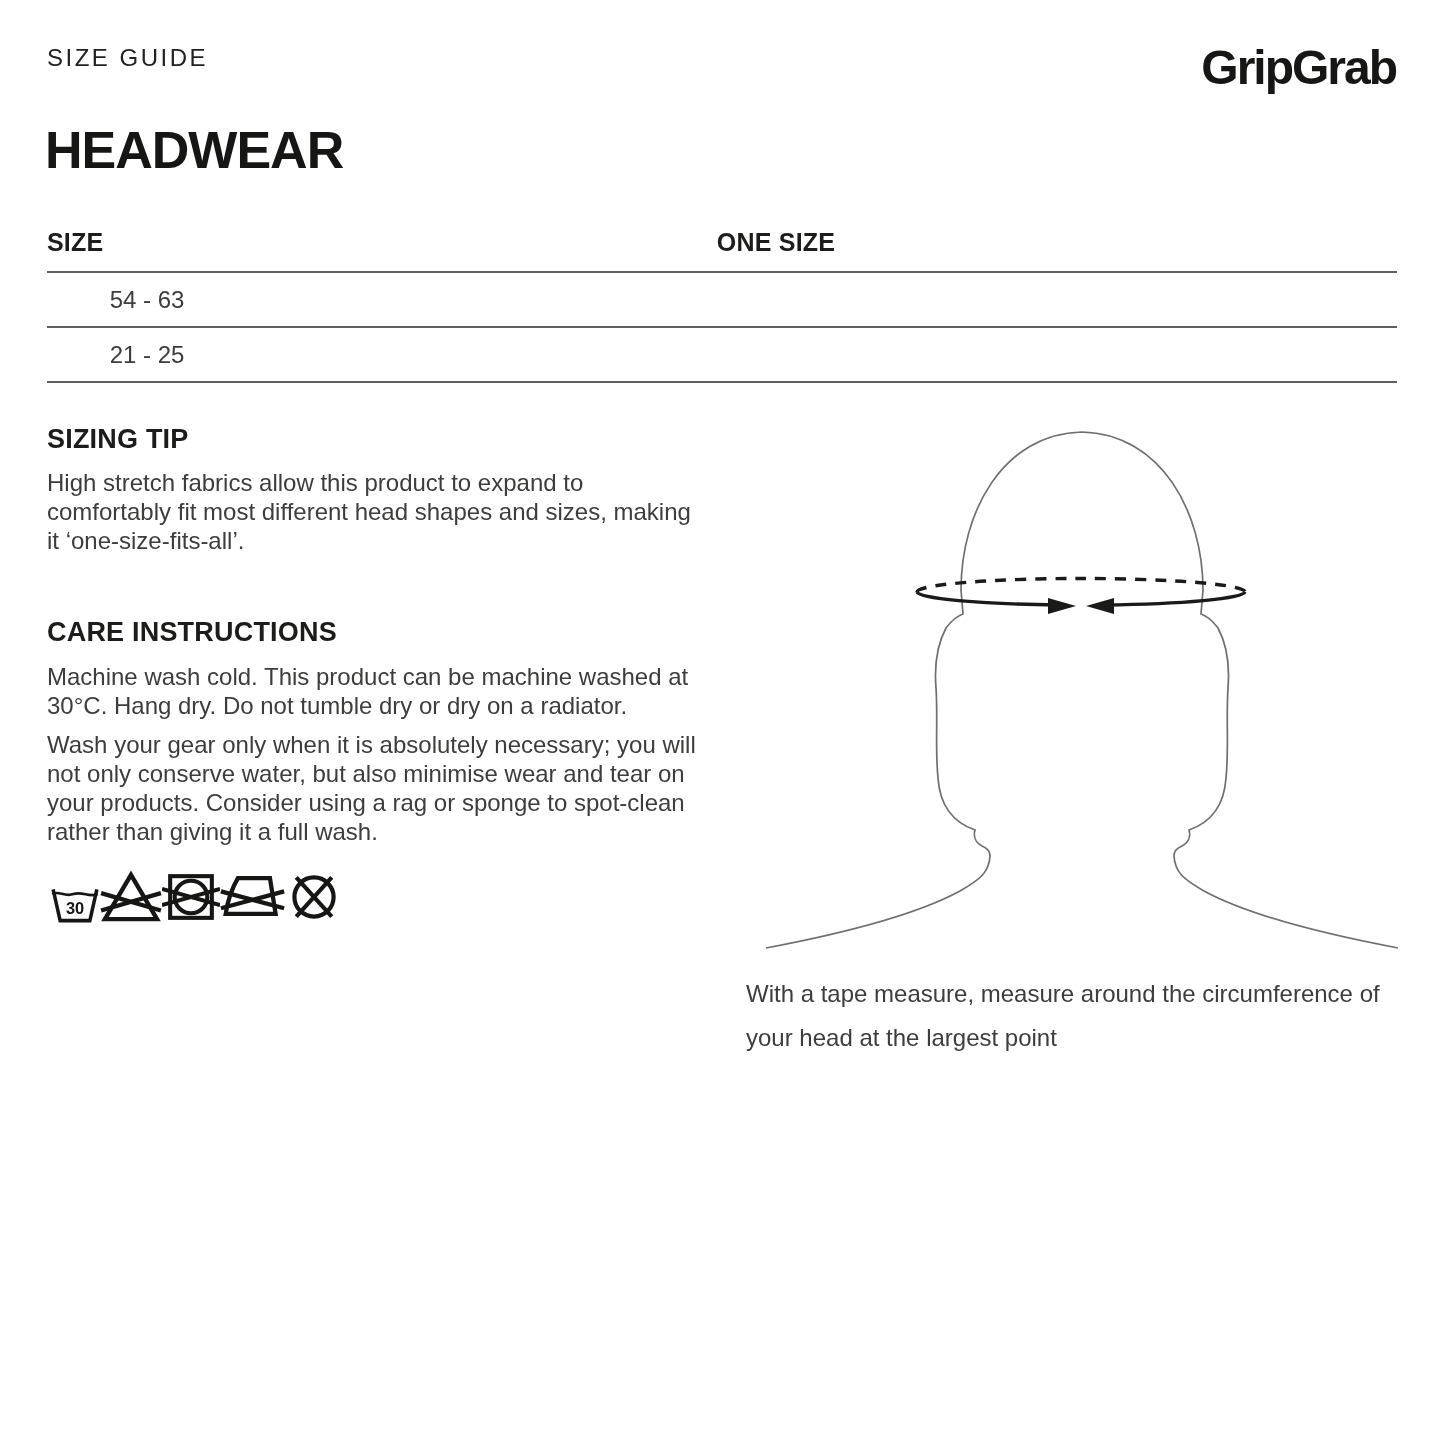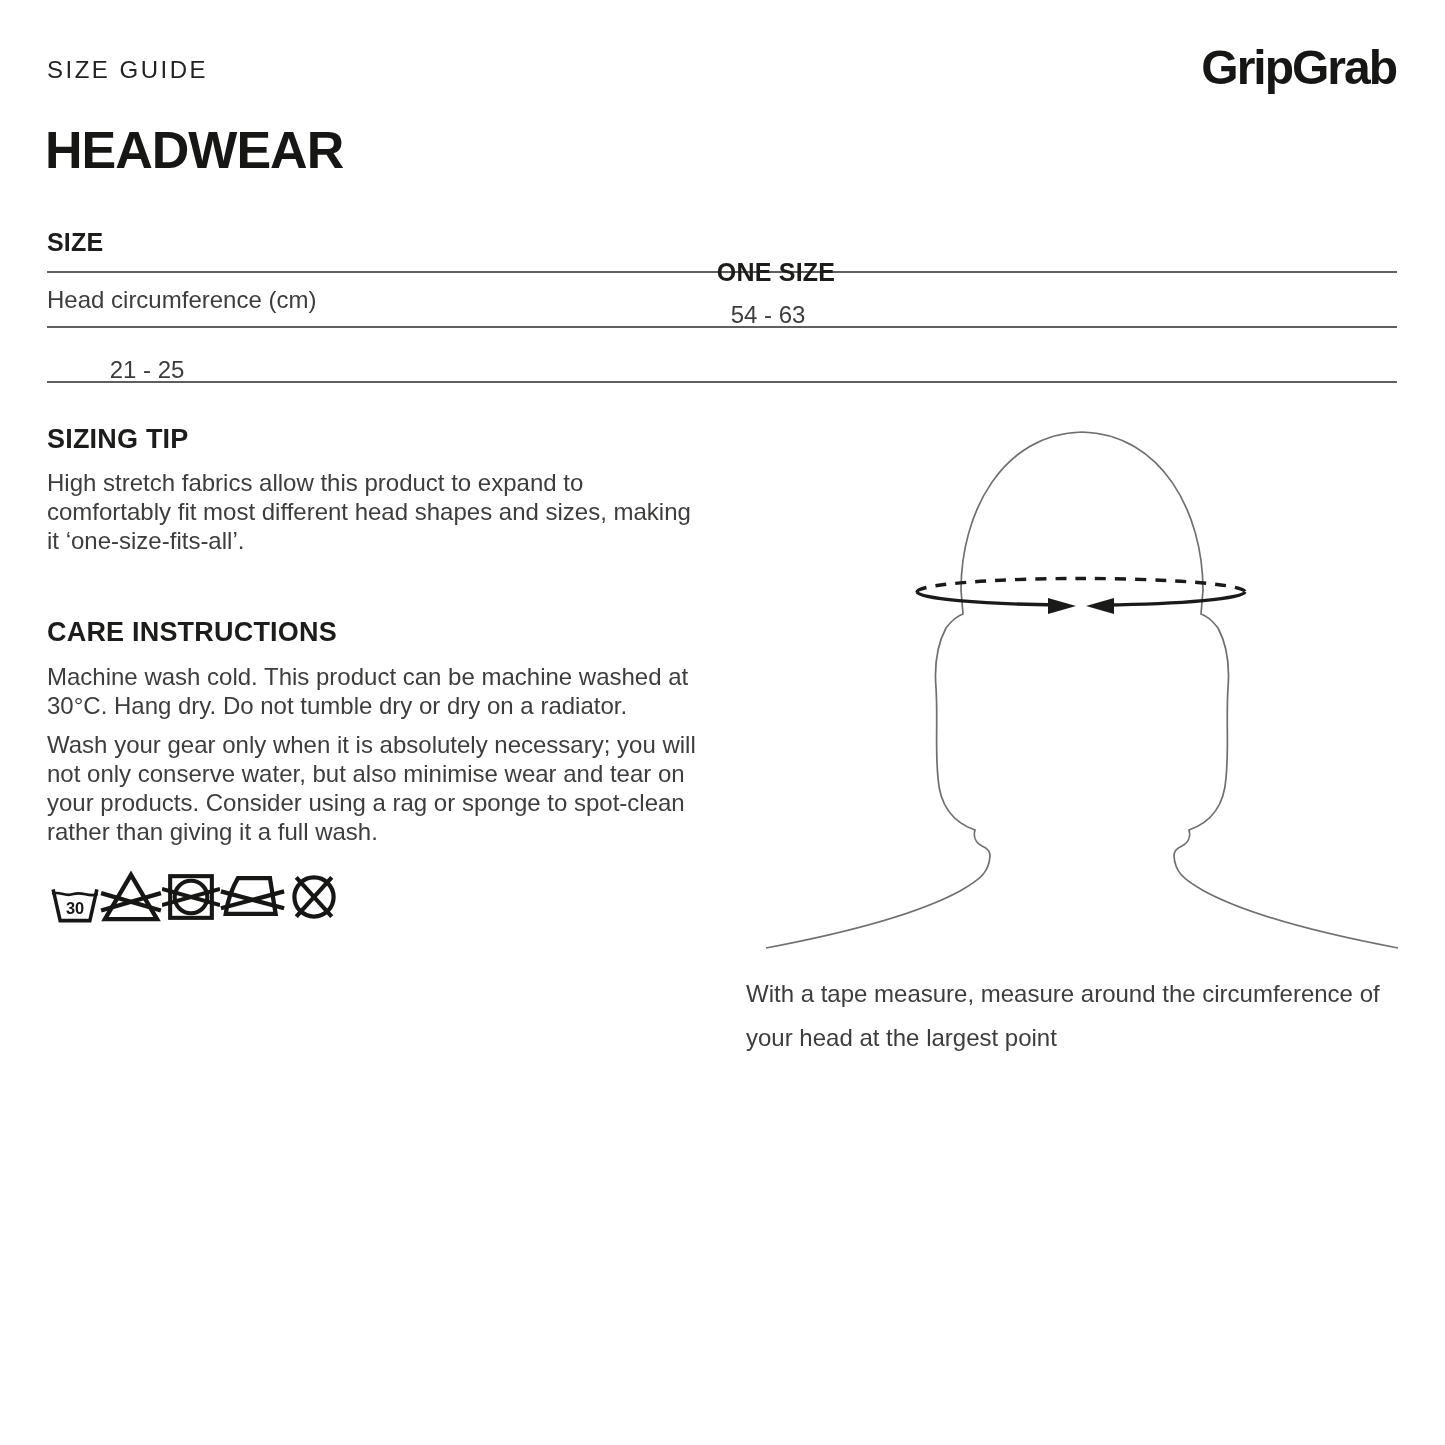--- a/index.html
+++ b/index.html
@@ -9,40 +9,40 @@
     background: #ffffff;
     font-family: "Liberation Sans", sans-serif;
     color: #3d3d3c;
     overflow: hidden;
   }
   .abs { position: absolute; }
 
   .eyebrow {
     left: 47px; top: 44px;
     font-size: 24px; letter-spacing: 2.5px;
-    color: #222221; font-weight: 400; margin-top: 12px;
+    color: #222221; font-weight: 400;
   }
   .brand {
     right: 49px; top: 40px;
     font-size: 48px; font-weight: bold; letter-spacing: -2px;
     color: #161615;
   }
   .headline {
     left: 45px; top: 120px;
     font-size: 52px; font-weight: bold; letter-spacing: -1px;
     color: #161615;
   }
 
   
   .size-table { left: 47px; top: 228px; width: 1350px; }
   .t-row { display: flex; align-items: center; border-bottom: 2px solid #5f5f5e; }
   .t-head { height: 43px; align-items: flex-start; gap: 8px; }
   .t-body { height: 53px; }
   .t-col1 { width: 621px; flex: none; }
-  .t-col2 { width: 200px; flex: none; text-align: center; margin-top: 30px; }
+  .t-col2 { width: 200px; flex: none; text-align: center; }
   .t-head .t-col1, .t-head .t-col2 {
     font-weight: bold; font-size: 25px; color: #1c1c1b; letter-spacing: 0.2px;
   }
   .t-body .t-col1, .t-body .t-col2 { font-size: 24px; color: #3d3d3c; }
 
   .section-h {
     font-size: 27px; font-weight: bold; color: #1c1c1b; letter-spacing: 0.2px;
   }
   .body-text {
     font-size: 24px; line-height: 29px; color: #3d3d3c;
@@ -69,21 +69,20 @@
 <div class="abs eyebrow">SIZE GUIDE</div>
 <div class="abs brand">GripGrab</div>
 <div class="abs headline">HEADWEAR</div>
 
 <div class="abs size-table">
   <div class="t-row t-head">
     <div class="t-col1">SIZE</div>
     <div class="t-col2">ONE SIZE</div>
   </div>
   <div class="t-row t-body">
-    <div class="t-col1">Head circumference (cm)</div>
     <div class="t-col2">54 - 63</div>
   </div>
   <div class="t-row t-body">
     <div class="t-col2">21 - 25</div>
   </div>
 </div>
 
 <div class="abs section-h sizing-h">SIZING TIP</div>
 <div class="abs body-text sizing-p">High stretch fabrics allow this product to expand to
 comfortably fit most different head shapes and sizes, making

